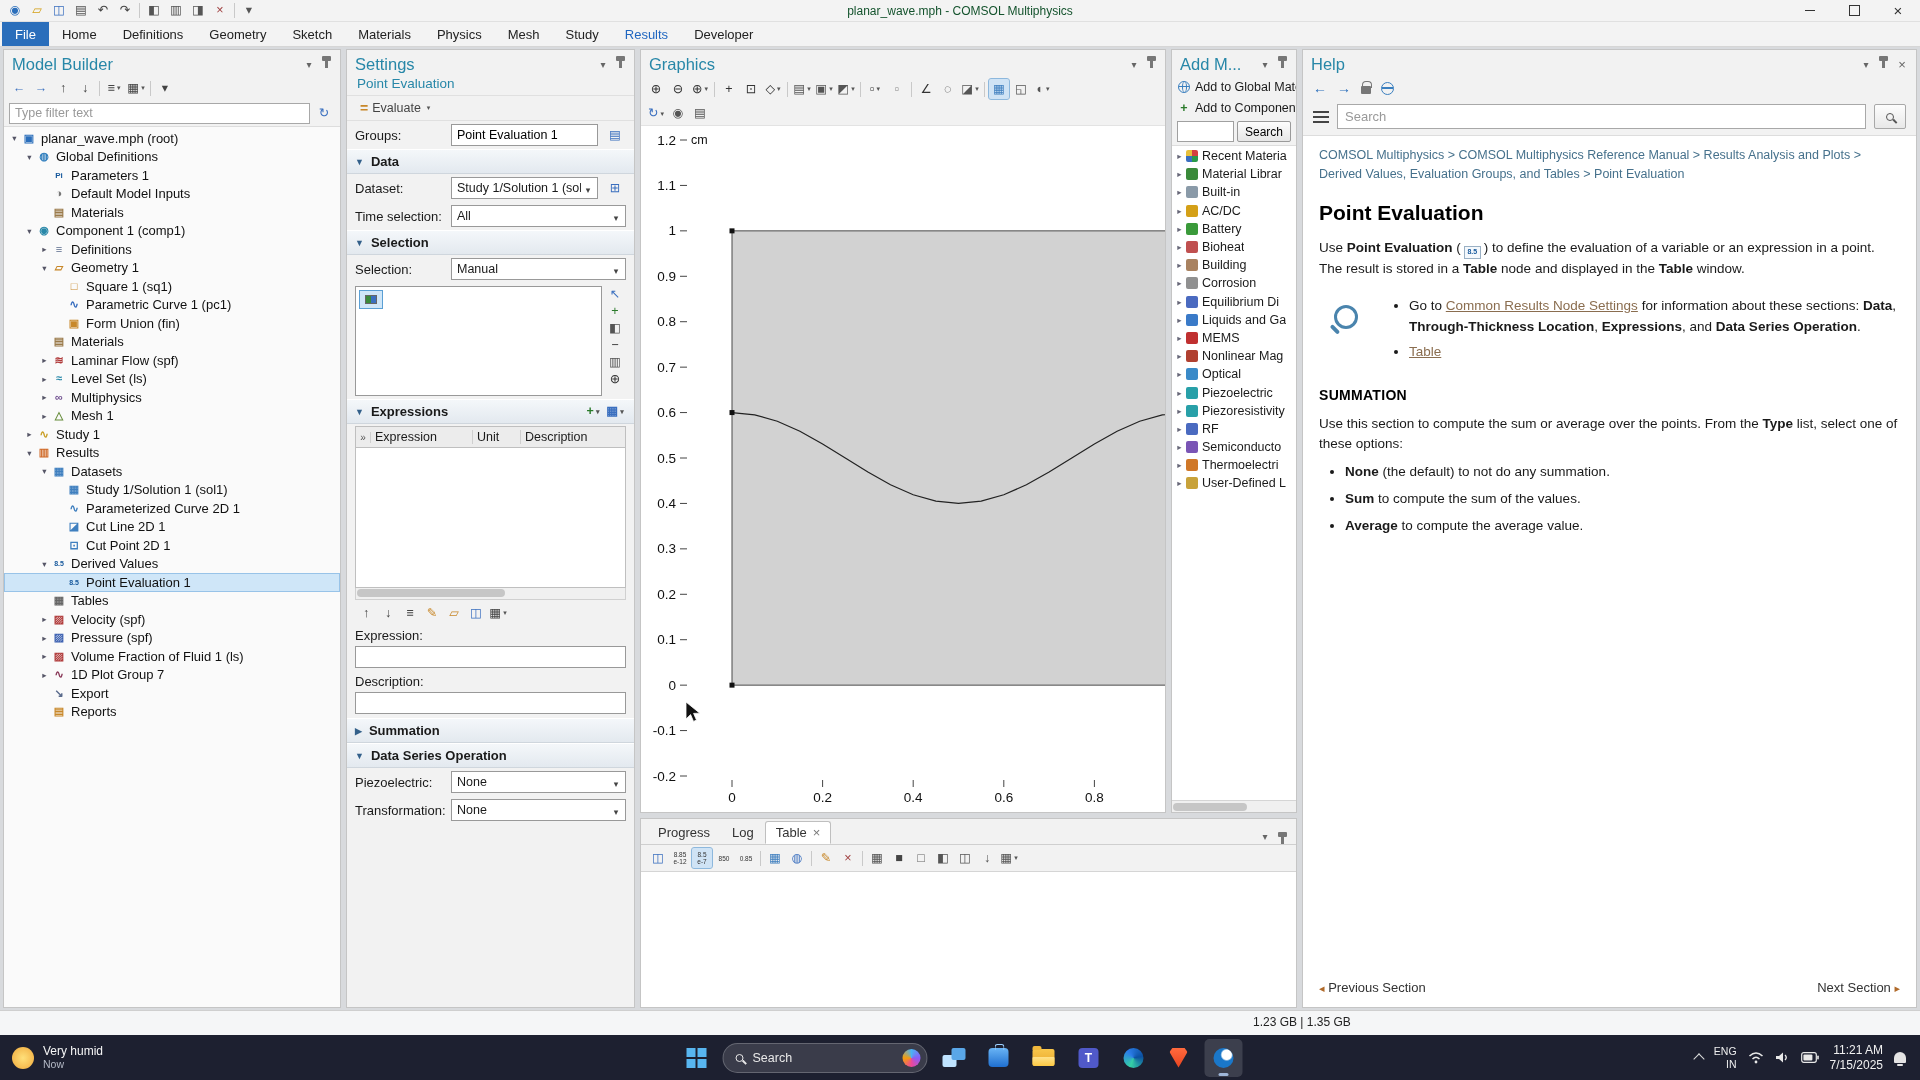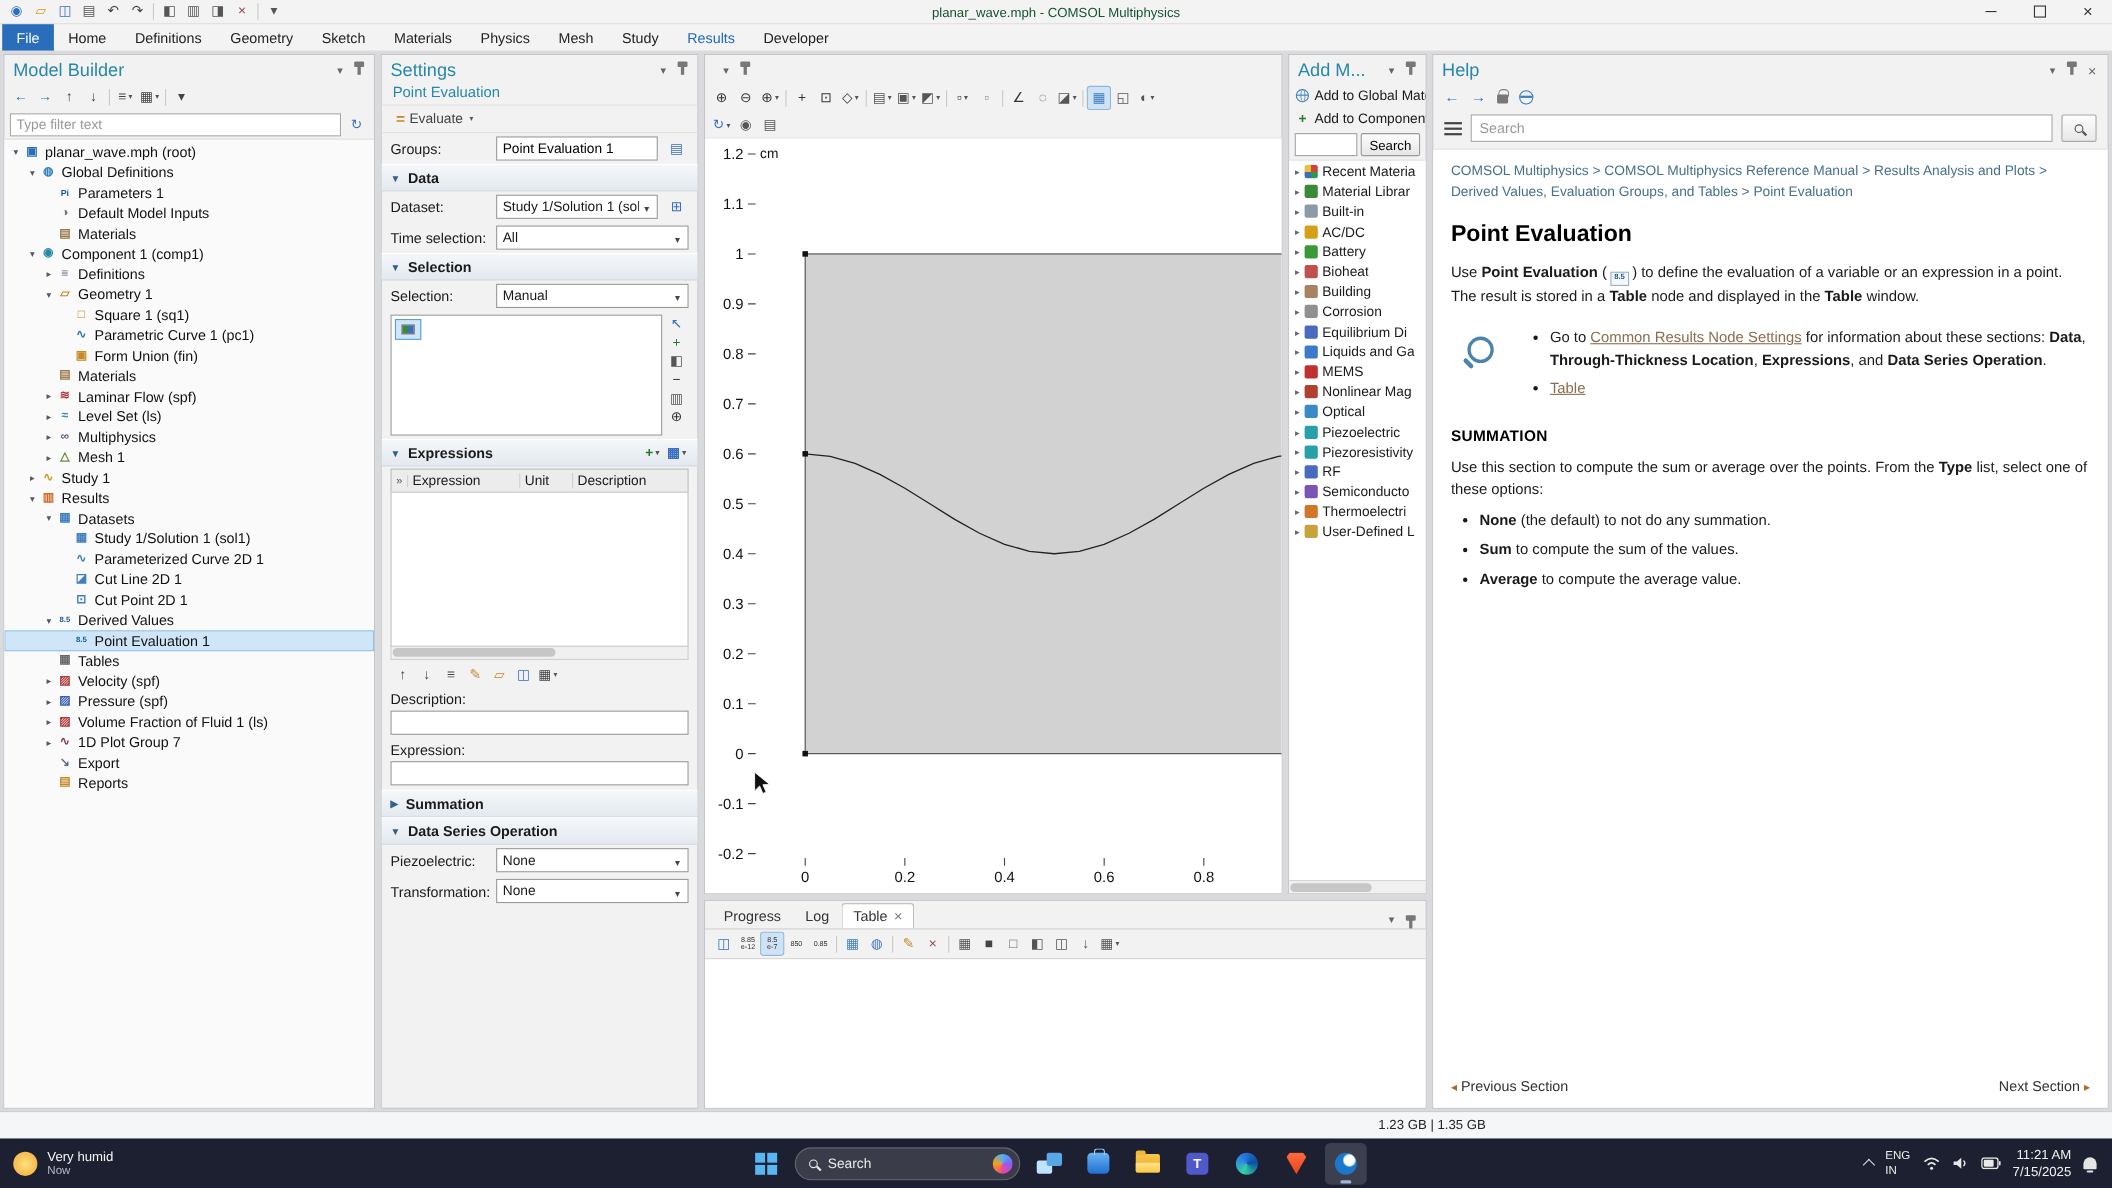--- a/index.html
+++ b/index.html
@@ -197,21 +197,21 @@
 .ic-file-explorer{width:22px;height:17px;background:linear-gradient(#f8c64a,#eaa82e);border-radius:2px;position:relative}
 .ic-file-explorer::before{content:"";position:absolute;top:-3px;left:0;width:9px;height:4px;background:#f0b73c;border-radius:2px 2px 0 0}
 .ic-file-explorer::after{content:"";position:absolute;bottom:0;left:0;right:0;height:9px;background:linear-gradient(#ffe28a,#fdc944);border-radius:1px 1px 2px 2px}
 .ic-teams{width:20px;height:20px;background:#5059c9;border-radius:4px;display:flex;align-items:center;justify-content:center}
 .ic-teams::before{content:"T";color:#fff;font-weight:bold;font-size:12px}
 .ic-edge{width:20px;height:20px;border-radius:50%;background:conic-gradient(from 200deg,#35d0a5,#2b7de9,#0b50a0,#35d0a5)}
 .ic-brave{width:18px;height:20px;background:linear-gradient(#ff6a3d,#e8431f);clip-path:polygon(50% 100%,0 22%,18% 0,82% 0,100% 22%)}
 .ic-comsol{width:20px;height:20px;border-radius:50%;background:radial-gradient(circle at 66% 34%,#ffffff 0 25%,#1a77c9 34%)}
 .tray{margin-left:auto;display:flex;align-items:center;gap:11px;padding-right:14px;height:100%}
 .chev-up{width:8px;height:8px;border-left:1.5px solid #ddd;border-top:1.5px solid #ddd;transform:rotate(45deg);margin-top:3px}
-.lang{display:flex;flex-direction:column;align-items:flex-start;font-size:10.5px;line-height:1.15;color:#eee}
+.lang{display:flex;flex-direction:column;align-items:flex-end;font-size:10.5px;line-height:1.15;color:#eee}
 .clock{display:flex;flex-direction:column;align-items:flex-end;font-size:12px;line-height:1.25;color:#f0f0f0}
 .bell-ic{width:12px;height:11px;background:#e4e4e4;border-radius:6px 6px 1px 1px;position:relative}
 .bell-ic::after{content:"";position:absolute;left:3px;bottom:-3px;width:6px;height:2px;background:#e4e4e4;border-radius:1px}
 </style>
 </head>
 <body>
 
 <div class="titlebar">
   <div class="qat">
       <span class="tbtn">
@@ -607,25 +607,25 @@
         </span>
         <span class="tbtn">
           <span class="gl" style="color: rgb(58, 111, 191);">◫</span>
         </span>
         <span class="tbtn">
           <span class="gl" style="color: rgb(68, 68, 68);">▦</span>
           <span class="ddm">▾</span>
         </span>
       </div>
     <div class="stack-field">
+      <span class="flabel2">Expression:</span>
+      <input class="tinput" style="">
+    </div>
+    <div class="stack-field">
       <span class="flabel2">Description:</span>
-      <input class="tinput" style="">
-    </div>
-    <div class="stack-field">
-      <span class="flabel2">Expression:</span>
       <input class="tinput" style="">
     </div>
     <div class="sec-header">
       <span class="tri">▶</span>
       <span>Summation</span>
     </div>
     <div class="sec-header">
       <span class="tri">▼</span>
       <span>Data Series Operation</span>
     </div>
@@ -642,20 +642,21 @@
         <span class="combo-text">None</span>
         <span class="combo-arrow"></span>
       </div>
     </div>
   </section>
 
   <div class="center">
     <div class="center-top">
       <section class="panel" id="panel-graphics">
         <div class="phead">
+          <span class="ptitle">Graphics</span>
           <span class="hbtn menu"></span>
           <span class="pin-ic"></span>
         </div>
         <div class="gtoolbar">
             <span class="tbtn">
               <span class="gl" style="color: rgb(51, 51, 51);">⊕</span>
             </span>
             <span class="tbtn">
               <span class="gl" style="color: rgb(51, 51, 51);">⊖</span>
             </span>

